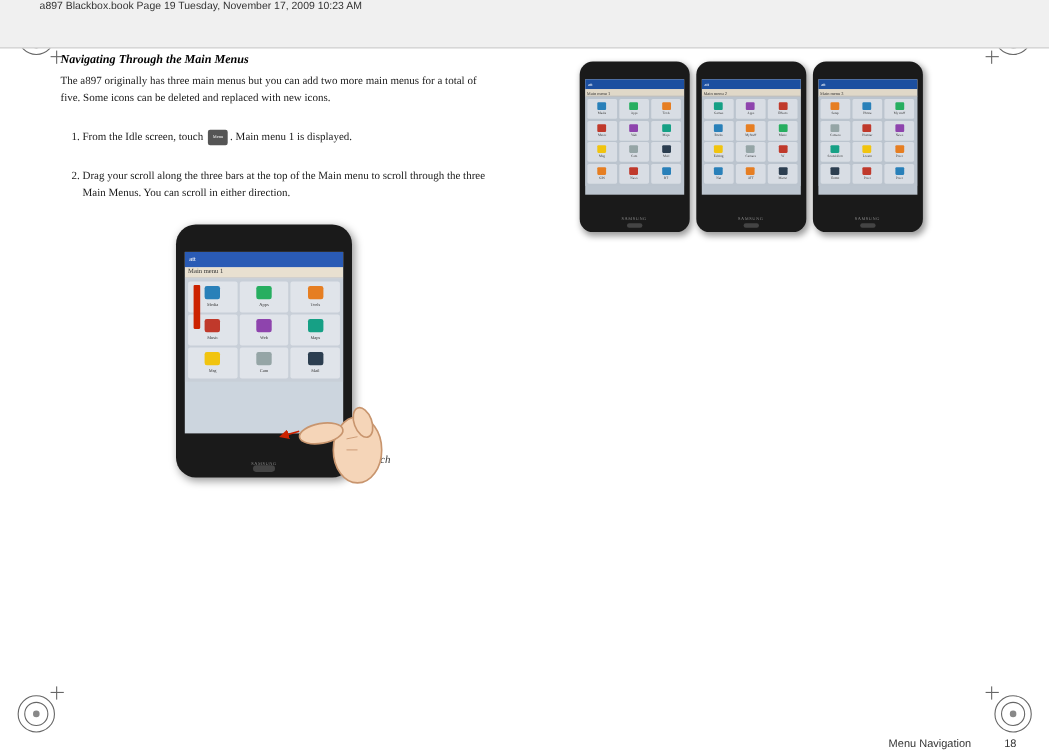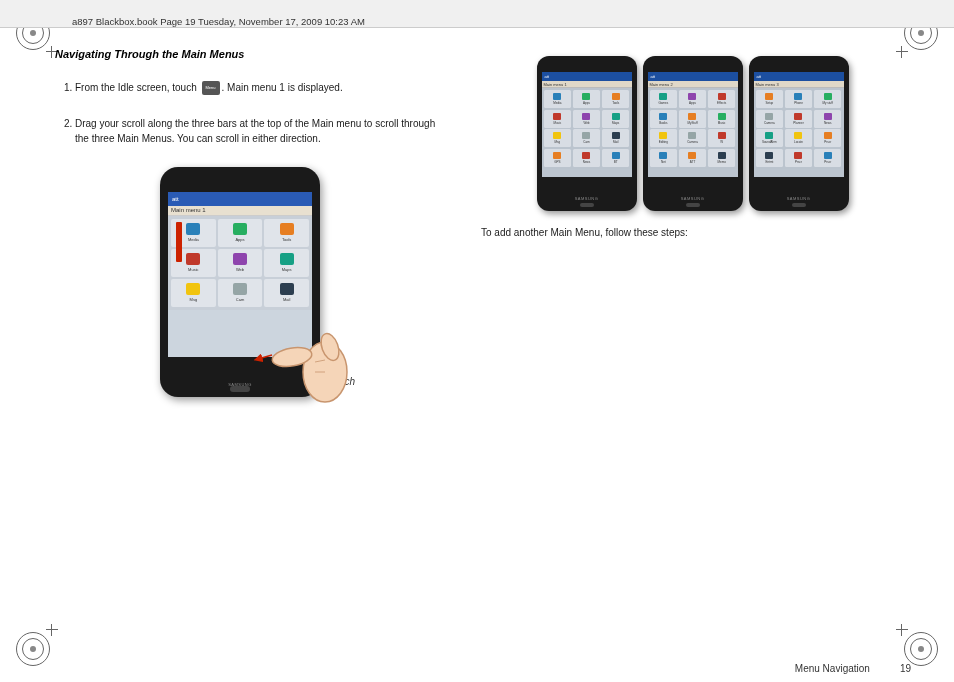--- a/index.html
+++ b/index.html
@@ -72,43 +72,44 @@
     .corner-bl .corner-cross { top: 0; right: 0; }
     .corner-br .corner-circle { bottom: 8px; right: 8px; }
     .corner-br .corner-cross { top: 0; left: 0; }
 
     
     .header-bar {
       position: absolute;
       top: 0;
       left: 0;
       right: 0;
-      height: 28px;
+      height: 44px;
       background: #f0f0f0;
       border-bottom: 1px solid #ccc;
       display: flex;
-      align-items: flex-end;
-      padding-left: 72px;
+      align-items: flex-start;
+      padding-left: 36px;
     }
 
     .header-bar-text {
       font-size: 9.5px;
       color: #333;
     }
 
     
     .content-area {
       position: absolute;
       top: 28px;
       left: 0;
       right: 0;
       bottom: 28px;
       display: flex;
       padding: 20px 50px 10px 55px;
-      gap: 36px;
+      gap: 16px;
+      font-family: Liberation Serif, serif;
     }
 
     
     .left-column {
       width: 390px;
       flex-shrink: 0;
     }
 
     
     .right-column {
@@ -381,23 +382,23 @@
     }
 
     
     .footer-bar {
       position: absolute;
       bottom: 0;
       left: 0;
       right: 0;
       height: 28px;
       display: flex;
-      align-items: center;
+      align-items: flex-end;
       justify-content: flex-end;
-      padding-right: 43px;
+      padding-right: 30px;
     }
 
     .footer-text {
       font-size: 10px;
       color: #333;
     }
 
     .footer-page-num {
       font-size: 10px;
       color: #333;
@@ -485,20 +486,21 @@
 </div>
 
 <div class="header-bar">
   <span class="header-bar-text">a897 Blackbox.book  Page 19  Tuesday, November 17, 2009  10:23 AM</span>
 </div>
 
 <div class="content-area">
 
   <div class="left-column">
     <div class="section-title">Navigating Through the Main Menus</div>
+    <p class="body-text">The a897 originally has three main menus but you can add two more main menus for a total of five. Some icons can be deleted and replaced with new icons.</p>
 
     <ol class="numbered-list">
       <li>
         From the Idle screen, touch <span class="menu-icon-inline"></span>. Main menu 1 is displayed.
       </li>
       <li>
         Drag your scroll along the three bars at the top of the Main menu to scroll through the three Main Menus. You can scroll in either direction.
       </li>
     </ol>
 
@@ -764,22 +766,21 @@
                 <span style="font-size:3px;color:#333">Prscr</span>
               </div>
           </div>
         </div>
         <div class="samsung-text">SAMSUNG</div>
         <div class="small-phone-bottom"></div>
       </div>
     </div>
 
     <div class="adding-section">
-      <p class="body-text">To add another Main Menu, follow these steps:</p>
 
     </div>
   </div>
 </div>
 
 <div class="footer-bar">
   <span class="footer-text">Menu Navigation</span>
-  <span class="footer-page-num">19</span>
+  <span class="footer-page-num">18</span>
 </div>
 
 </body></html>

